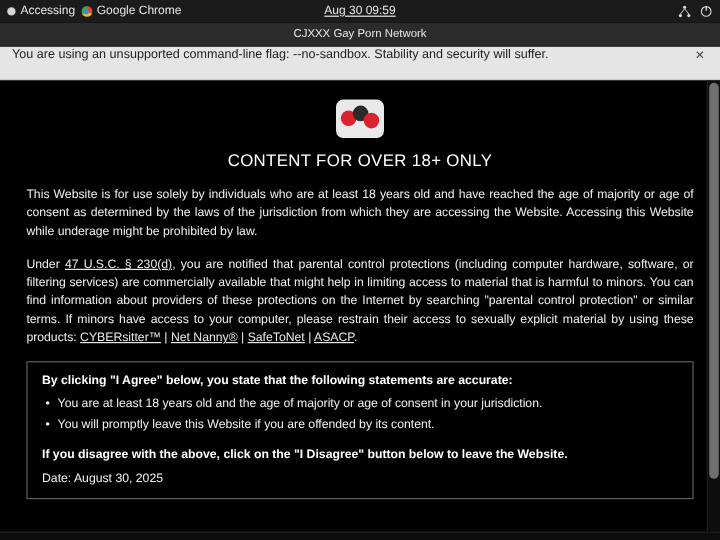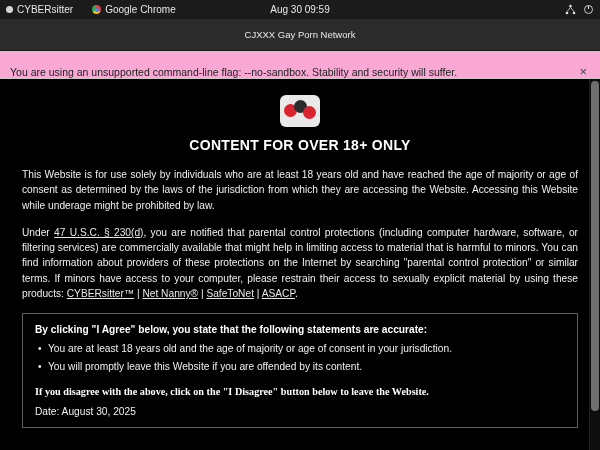--- a/index.html
+++ b/index.html
@@ -16,21 +16,21 @@
     display: flex;
     align-items: center;
     color: #e6e6e6;
     font-size: 10px;
     padding: 0 6px;
     position: relative;
   }
   .topbar-left { display: flex; align-items: center; gap: 5px; }
   .topbar-center {
     position: absolute; left: 0; right: 0; text-align: center;
-    font-size: 10px; color: #e9e9e9; pointer-events: none;
+    font-size: 10px; color: #e9e9e9; pointer-events: none; text-decoration: underline;
   }
   .topbar-right {
     margin-left: auto; display: flex; align-items: center; gap: 7px;
     position: relative; z-index: 2;
   }
   .dot-activities {
     width: 7px; height: 7px; border-radius: 50%;
     background: #d6d6d6; display: inline-block;
   }
   .chrome-ico {
@@ -39,35 +39,35 @@
     position: relative; display: inline-block;
   }
   .chrome-ico::after {
     content: ""; position: absolute; left: 2.5px; top: 2.5px;
     width: 4px; height: 4px; border-radius: 50%; background: #4285f4;
   }
   .app-item { display: flex; align-items: center; gap: 4px; }
 
   
   .titlebar {
-    height: 32px;
+    height: 20px;
     background: #2b2b2b;
     color: #e8e8e8;
     font-size: 9.5px;
     display: flex; align-items: center; justify-content: center;
     border-bottom: 1px solid #1a1a1a;
   }
 
   
   .infobar {
     height: 28px;
-    background: #f9a8d4;
+    background: #e5e5e5;
     color: #222;
     font-size: 10.5px;
-    display: flex; align-items: flex-end;
+    display: flex; align-items: flex-start;
     padding: 0 10px;
     border-bottom: 1px solid #c8c8c8;
   }
   .infobar .msg { flex: 1; }
   .infobar .close {
     font-size: 13px; color: #444; cursor: pointer; padding: 0 3px; line-height: 1;
   }
 
   
   .page {
@@ -91,21 +91,21 @@
   .logo .b1, .logo .b2, .logo .b3 {
     position: absolute; border-radius: 50%;
   }
   .logo .b1 { width: 13px; height: 13px; background: #d9232e; left: 4px; top: 9px; }
   .logo .b2 { width: 13px; height: 13px; background: #2b2b2b; left: 14px; top: 5px; }
   .logo .b3 { width: 13px; height: 13px; background: #d9232e; left: 23px; top: 11px; }
 
   h1.title {
     text-align: center;
     font-size: 14px;
-    font-weight: bold;
+    font-weight: normal;
     letter-spacing: .3px;
     margin-bottom: 14px;
     color: #fff;
   }
   p.para {
     font-size: 10.2px;
     line-height: 1.5;
     text-align: justify;
     margin-bottom: 12px;
     color: #f0f0f0;
@@ -122,21 +122,21 @@
   }
   .agree-box ul { list-style: none; margin-bottom: 12px; }
   .agree-box li {
     font-size: 10.2px; line-height: 1.42; margin-bottom: 3px;
     padding-left: 13px; position: relative; color: #f0f0f0;
   }
   .agree-box li::before {
     content: "\2022"; position: absolute; left: 3px; top: 0; color: #f0f0f0;
   }
   .agree-box .disagree-line {
-    font-size: 10.2px; font-weight: bold; margin-bottom: 9px; color: #fff; font-family: Liberation Serif, serif;
+    font-size: 10.2px; font-weight: bold; margin-bottom: 9px; color: #fff;
   }
   .agree-box .date { font-size: 10.2px; color: #f0f0f0; }
 
   
   .scrollbar {
     position: absolute; right: 0; top: 0; width: 11px; height: 100%;
     background: #0d0d0d; border-left: 1px solid #1f1f1f;
   }
   .scrollthumb {
     position: absolute; left: 1px; top: 2px; width: 8px; height: 330px;
@@ -148,23 +148,23 @@
   }
   .svg-ico { display: block; }
 </style>
 </head>
 <body>
 
 <div class="topbar">
   <div class="topbar-left">
     <div class="app-item">
       <span class="dot-activities"></span>
-      <span>CYBERsitter</span>
-    </div>
-    <div class="app-item" style="margin-left:14px;">
+      <span>Accessing</span>
+    </div>
+    <div class="app-item" style="margin-left:0;">
       <span class="chrome-ico"></span>
       <span>Google Chrome</span>
     </div>
   </div>
   <div class="topbar-center">Aug 30  09:59</div>
   <div class="topbar-right">
     <span>
       <svg class="svg-ico" width="11" height="11" viewBox="0 0 11 11">
         <circle cx="5.5" cy="2" r="1.3" fill="#ddd"></circle>
         <circle cx="2" cy="9" r="1.3" fill="#ddd"></circle>

